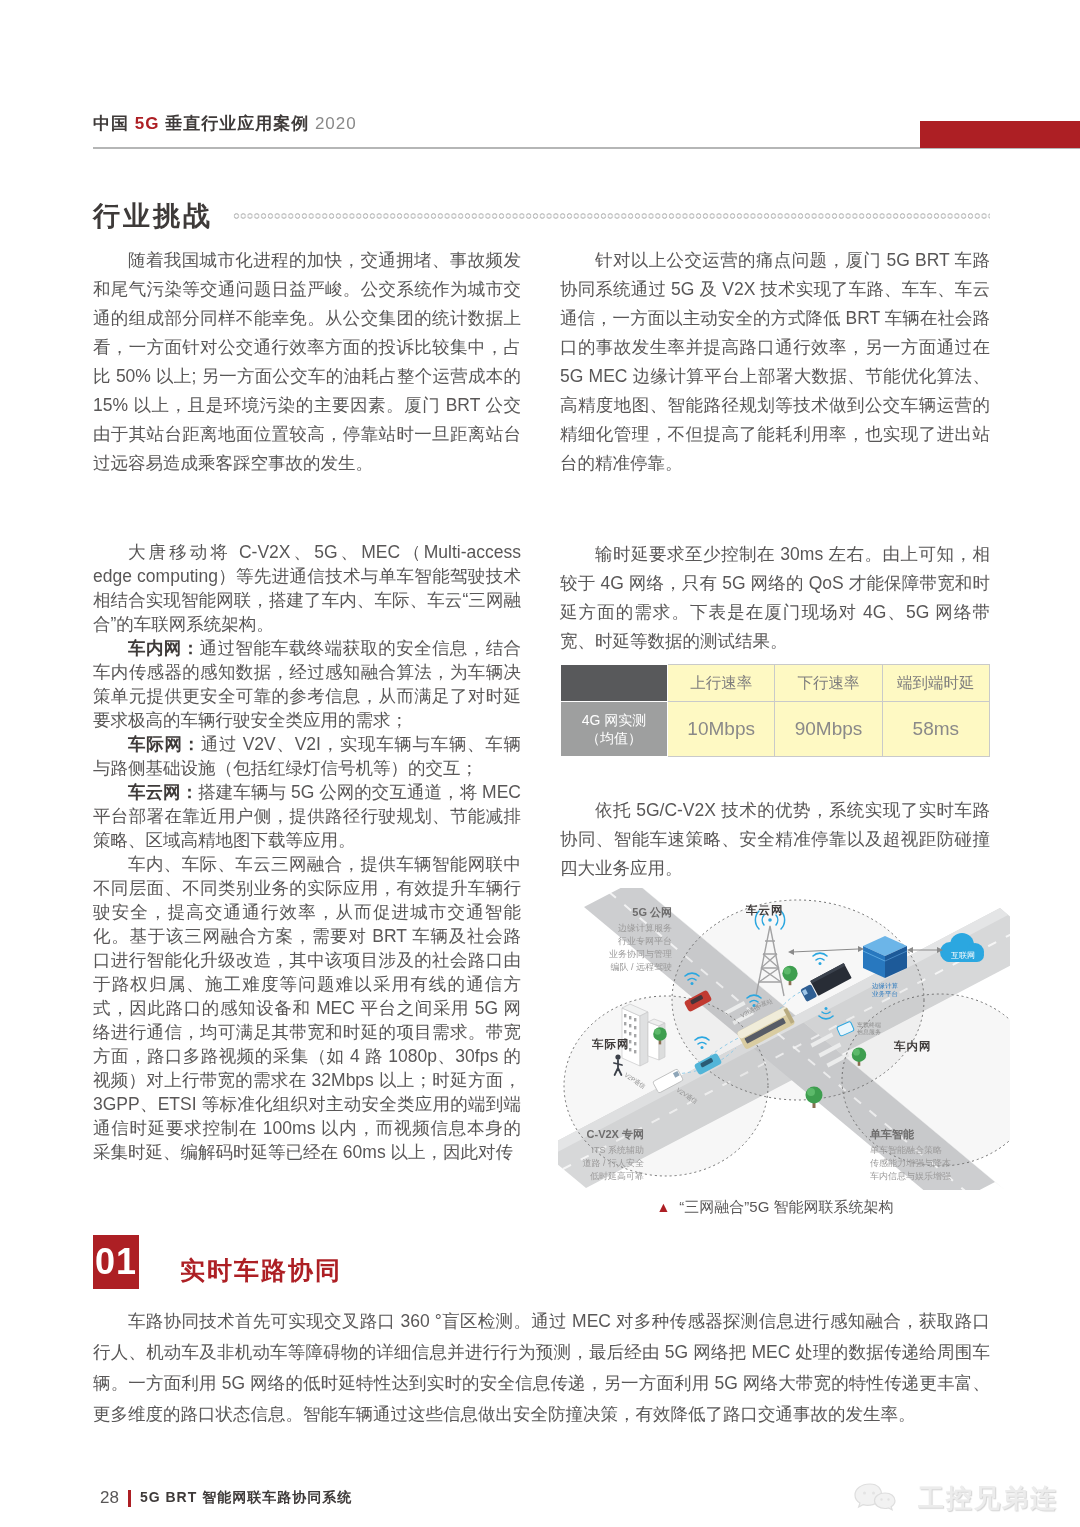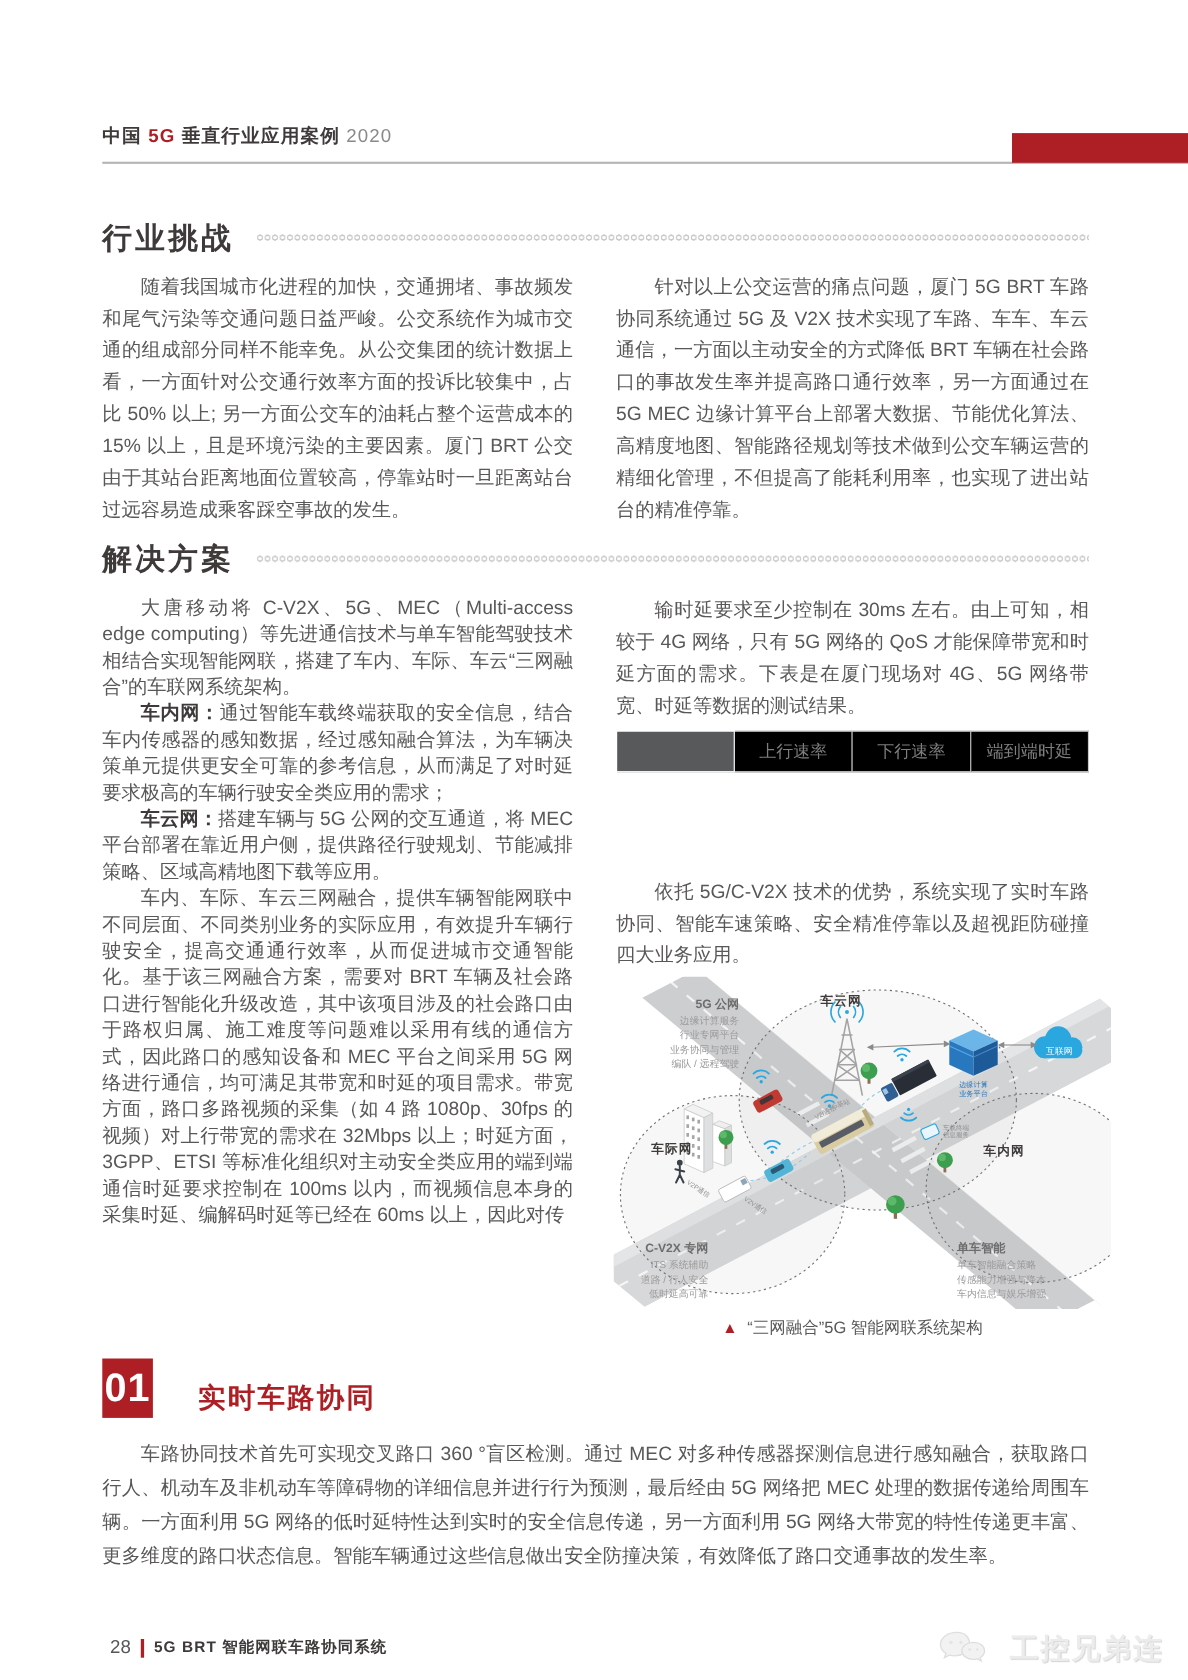--- a/index.html
+++ b/index.html
@@ -26,21 +26,21 @@
   .col{position:absolute;}
   .ch-left{left:93px;top:246px;width:428px;}
   .ch-right{left:560px;top:246px;width:430px;}
   .sol-left{left:93px;top:540px;width:428px;}
   .sol-left .para{line-height:24px;}
   .sol-right{left:560px;top:540px;width:452px;height:690px;}
   .sol-right .block{position:absolute;left:0;width:430px;}
 
   
   table.net{border-collapse:collapse;width:430px;table-layout:fixed;}
-  table.net td{text-align:center;vertical-align:middle;border:1px solid #c9caca;background:#000000;}
+  table.net td{text-align:center;vertical-align:middle;border:1px solid #c9caca;background:#fef9c3;}
   table.net .h-corner{background:#58595b;border:1.5px solid #fff;width:104px;}
   table.net .h-col{font-size:15.5px;color:#7f7e7e;height:34px;}
   table.net .r-label{background:#9e9f9f;color:#fff;font-size:14px;line-height:1.3;border:1.5px solid #fff;}
   table.net .val{font-size:19px;color:#8a8989;height:52px;}
 
   
   .diagram{position:absolute;left:-2px;top:348px;width:452px;height:302px;}
   .dg-caption{position:absolute;left:0;top:658px;width:430px;text-align:center;font-size:15px;color:#595757;}
   .dg-caption .tri{color:#ad1f24;font-size:14px;margin-right:9px;}
   text{font-family:"Liberation Sans","DejaVu Sans",sans-serif;}
@@ -78,43 +78,46 @@
     <h2>行业挑战</h2>
     <div class="chain"></div>
   </div>
   <div class="col ch-left">
     <p class="para">随着我国城市化进程的加快，交通拥堵、事故频发和尾气污染等交通问题日益严峻。公交系统作为城市交通的组成部分同样不能幸免。从公交集团的统计数据上看，一方面针对公交通行效率方面的投诉比较集中，占比 50% 以上; 另一方面公交车的油耗占整个运营成本的 15% 以上，且是环境污染的主要因素。厦门 BRT 公交由于其站台距离地面位置较高，停靠站时一旦距离站台过远容易造成乘客踩空事故的发生。</p>
   </div>
   <div class="col ch-right">
     <p class="para">针对以上公交运营的痛点问题，厦门 5G BRT 车路协同系统通过 5G 及 V2X 技术实现了车路、车车、车云通信，一方面以主动安全的方式降低 BRT 车辆在社会路口的事故发生率并提高路口通行效率，另一方面通过在 5G MEC 边缘计算平台上部署大数据、节能优化算法、高精度地图、智能路径规划等技术做到公交车辆运营的精细化管理，不但提高了能耗利用率，也实现了进出站台的精准停靠。</p>
   </div>
 
-  <div class="sec-head" style="top:490px;">
-    <h2>解决方案</h2>
-    <div class="chain"></div>
-  </div>
 
   <div class="col sol-left">
 
   <p class="para"><b class="lead"></b><span>大唐移动将 C-V2X、5G、MEC（Multi-access edge computing）等先进通信技术与单车智能驾驶技术相结合实现智能网联，搭建了车内、车际、车云“三网融合”的车联网系统架构。</span></p>
       <p class="para"><b class="lead">车内网：</b><span>通过智能车载终端获取的安全信息，结合车内传感器的感知数据，经过感知融合算法，为车辆决策单元提供更安全可靠的参考信息，从而满足了对时延要求极高的车辆行驶安全类应用的需求；</span></p>
+      <p class="para"><b class="lead">车际网：</b><span>通过 V2V、V2I，实现车辆与车辆、车辆与路侧基础设施（包括红绿灯信号机等）的交互；</span></p>
       <p class="para"><b class="lead">车云网：</b><span>搭建车辆与 5G 公网的交互通道，将 MEC 平台部署在靠近用户侧，提供路径行驶规划、节能减排策略、区域高精地图下载等应用。</span></p>
       <p class="para"><b class="lead"></b><span>车内、车际、车云三网融合，提供车辆智能网联中不同层面、不同类别业务的实际应用，有效提升车辆行驶安全，提高交通通行效率，从而促进城市交通智能化。基于该三网融合方案，需要对 BRT 车辆及社会路口进行智能化升级改造，其中该项目涉及的社会路口由于路权归属、施工难度等问题难以采用有线的通信方式，因此路口的感知设备和 MEC 平台之间采用 5G 网络进行通信，均可满足其带宽和时延的项目需求。带宽方面，路口多路视频的采集（如 4 路 1080p、30fps 的视频）对上行带宽的需求在 32Mbps 以上；时延方面，3GPP、ETSI 等标准化组织对主动安全类应用的端到端通信时延要求控制在 100ms 以内，而视频信息本身的采集时延、编解码时延等已经在 60ms 以上，因此对传</span></p>
     </div>
 
   <div class="col sol-right">
     <p class="block para" style="top:0;">输时延要求至少控制在 30ms 左右。由上可知，相较于 4G 网络，只有 5G 网络的 QoS 才能保障带宽和时延方面的需求。下表是在厦门现场对 4G、5G 网络带宽、时延等数据的测试结果。</p>
 
     <table class="net block" style="top:124px;">
       <tbody>
           <tr>
         <td class="h-corner"></td>
         <td class="h-col">上行速率</td>
         <td class="h-col">下行速率</td>
         <td class="h-col">端到端时延</td>
+      </tr>
+      <tr>
+        <td class="r-label"><span>4G 网实测</span><br><span>（均值）</span></td>
+        <td class="val">10Mbps</td>
+        <td class="val">90Mbps</td>
+        <td class="val">58ms</td>
       </tr>
     </tbody>
       </table>
 
     <p class="block para" style="top:256px;">依托 5G/C-V2X 技术的优势，系统实现了实时车路协同、智能车速策略、安全精准停靠以及超视距防碰撞四大业务应用。</p>
 
     <svg class="diagram" viewBox="0 0 452 302">
 
       <g>
         <polygon points="-18,262 442,20 488,59 28,300" fill="#d7d8d9"></polygon>

